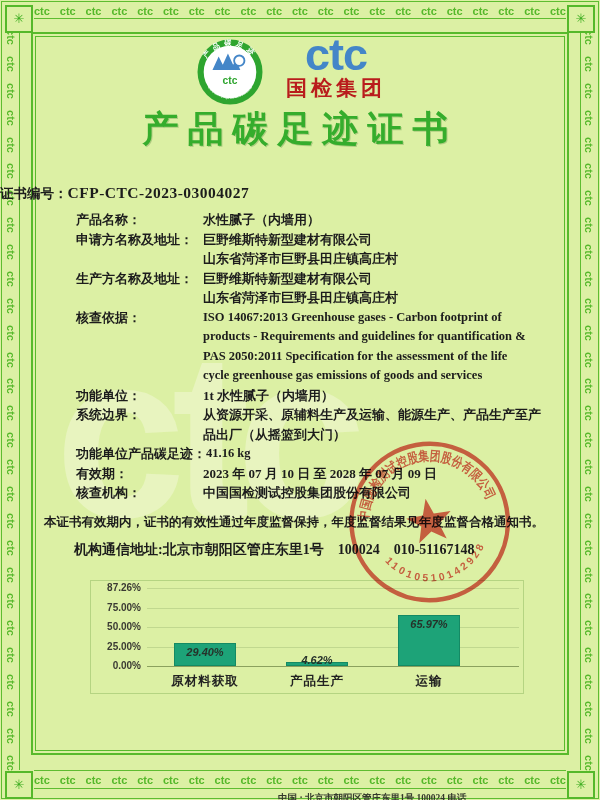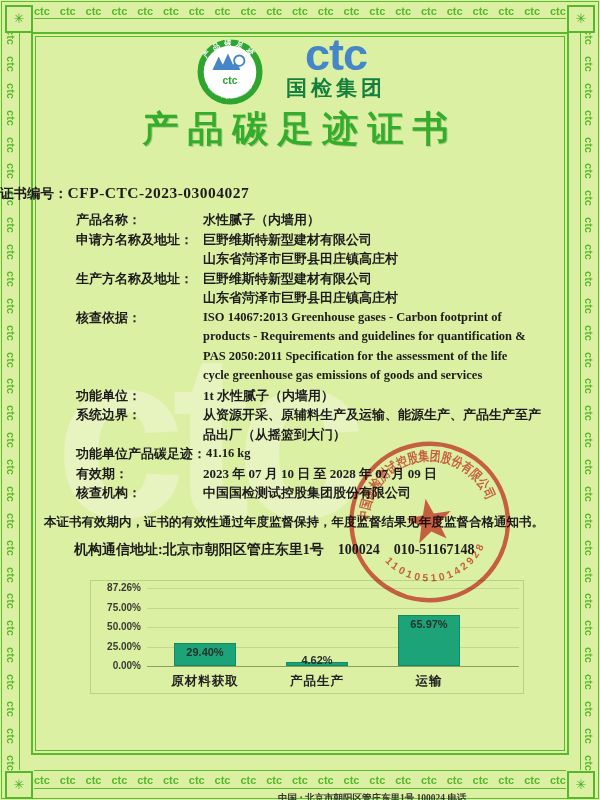--- a/index.html
+++ b/index.html
@@ -20,21 +20,21 @@
   .frame{position:absolute;left:31px;top:32px;right:31px;bottom:45px;border:2px solid #58ba2c;}
   .frame::after{content:"";position:absolute;inset:2px;border:1px solid #58ba2c;}
   
   .watermark{position:absolute;left:55px;top:300px;font-family:"Liberation Sans",sans-serif;
              font-weight:900;font-size:235px;letter-spacing:-14px;color:#f2f8d6;opacity:.55;z-index:1;}
   
   .badge{position:absolute;left:197px;top:39px;z-index:2;}
   .wordmark{position:absolute;left:286px;top:34px;z-index:2;text-align:center;}
   .wordmark .ctc{font-family:"Liberation Sans",sans-serif;font-weight:900;font-size:45px;
                  line-height:42px;color:#4486c8;letter-spacing:-1px;}
-  .groupname{font-weight:900;font-size:21px;letter-spacing:4px;color:#15803d;line-height:24px;
+  .groupname{font-weight:900;font-size:21px;letter-spacing:4px;color:#b91c1c;line-height:24px;
              font-family:"Liberation Serif",serif;}
   .title{position:absolute;left:0;right:0;top:105px;text-align:center;font-weight:900;font-size:36px;
          letter-spacing:9px;color:#35ad2c;z-index:2;text-shadow:1px 1px 0 rgba(40,100,25,.25);}
   .certline{position:absolute;left:0;right:0;top:184px;text-align:left;z-index:2;font-weight:700;}
   .certline .lbl{font-size:13.5px;}
   .certline .num{font-size:15.5px;font-weight:700;letter-spacing:.5px;}
   
   .fields{position:absolute;left:76px;top:210px;width:462px;z-index:2;}
   .frow{display:flex;align-items:flex-start;}
   .flabel{flex:0 0 127px;font-size:13px;font-weight:700;line-height:19.5px;white-space:nowrap;}
@@ -44,21 +44,21 @@
   .val-en div{font-size:12.5px;font-family:"Liberation Serif",serif;}
   .note{position:absolute;left:44px;top:514px;width:525px;font-size:12.5px;font-weight:700;z-index:2;}
   .agency{position:absolute;left:74px;top:541px;font-size:14px;font-weight:700;z-index:2;white-space:pre;}
   
   .chart{position:absolute;left:90px;top:580px;width:432px;height:112px;z-index:2;
          border:1px solid rgba(110,160,70,.35);font-family:"Liberation Sans",sans-serif;}
   .ytick{position:absolute;width:50px;text-align:right;font-size:10px;font-weight:600;color:#3a3a33;}
   .gridline{position:absolute;left:56px;right:4px;height:1px;background:rgba(125,155,90,.28);}
   .baseline{position:absolute;left:56px;right:4px;height:1px;background:#8ba15e;}
   .bar{position:absolute;width:62px;background:#1da378;border:1px solid #148a64;box-sizing:border-box;}
-  .barlabel{position:absolute;width:62px;text-align:center;font-size:11px;font-weight:700;color:#26322a;}
+  .barlabel{position:absolute;width:62px;text-align:center;font-size:11px;font-weight:700;color:#26322a;font-style:italic;}
   .catlabel{position:absolute;width:90px;text-align:center;font-size:12.5px;font-weight:700;color:#222;
             font-family:"Liberation Serif",serif;letter-spacing:1px;}
   
   .seal{position:absolute;left:336px;top:428px;z-index:4;opacity:.85;mix-blend-mode:multiply;
         transform:rotate(-10deg);}
   
   .footer{position:absolute;left:278px;top:792px;font-size:9.5px;font-weight:700;color:#33382c;
           white-space:nowrap;z-index:2;}
 </style>
 </head>

